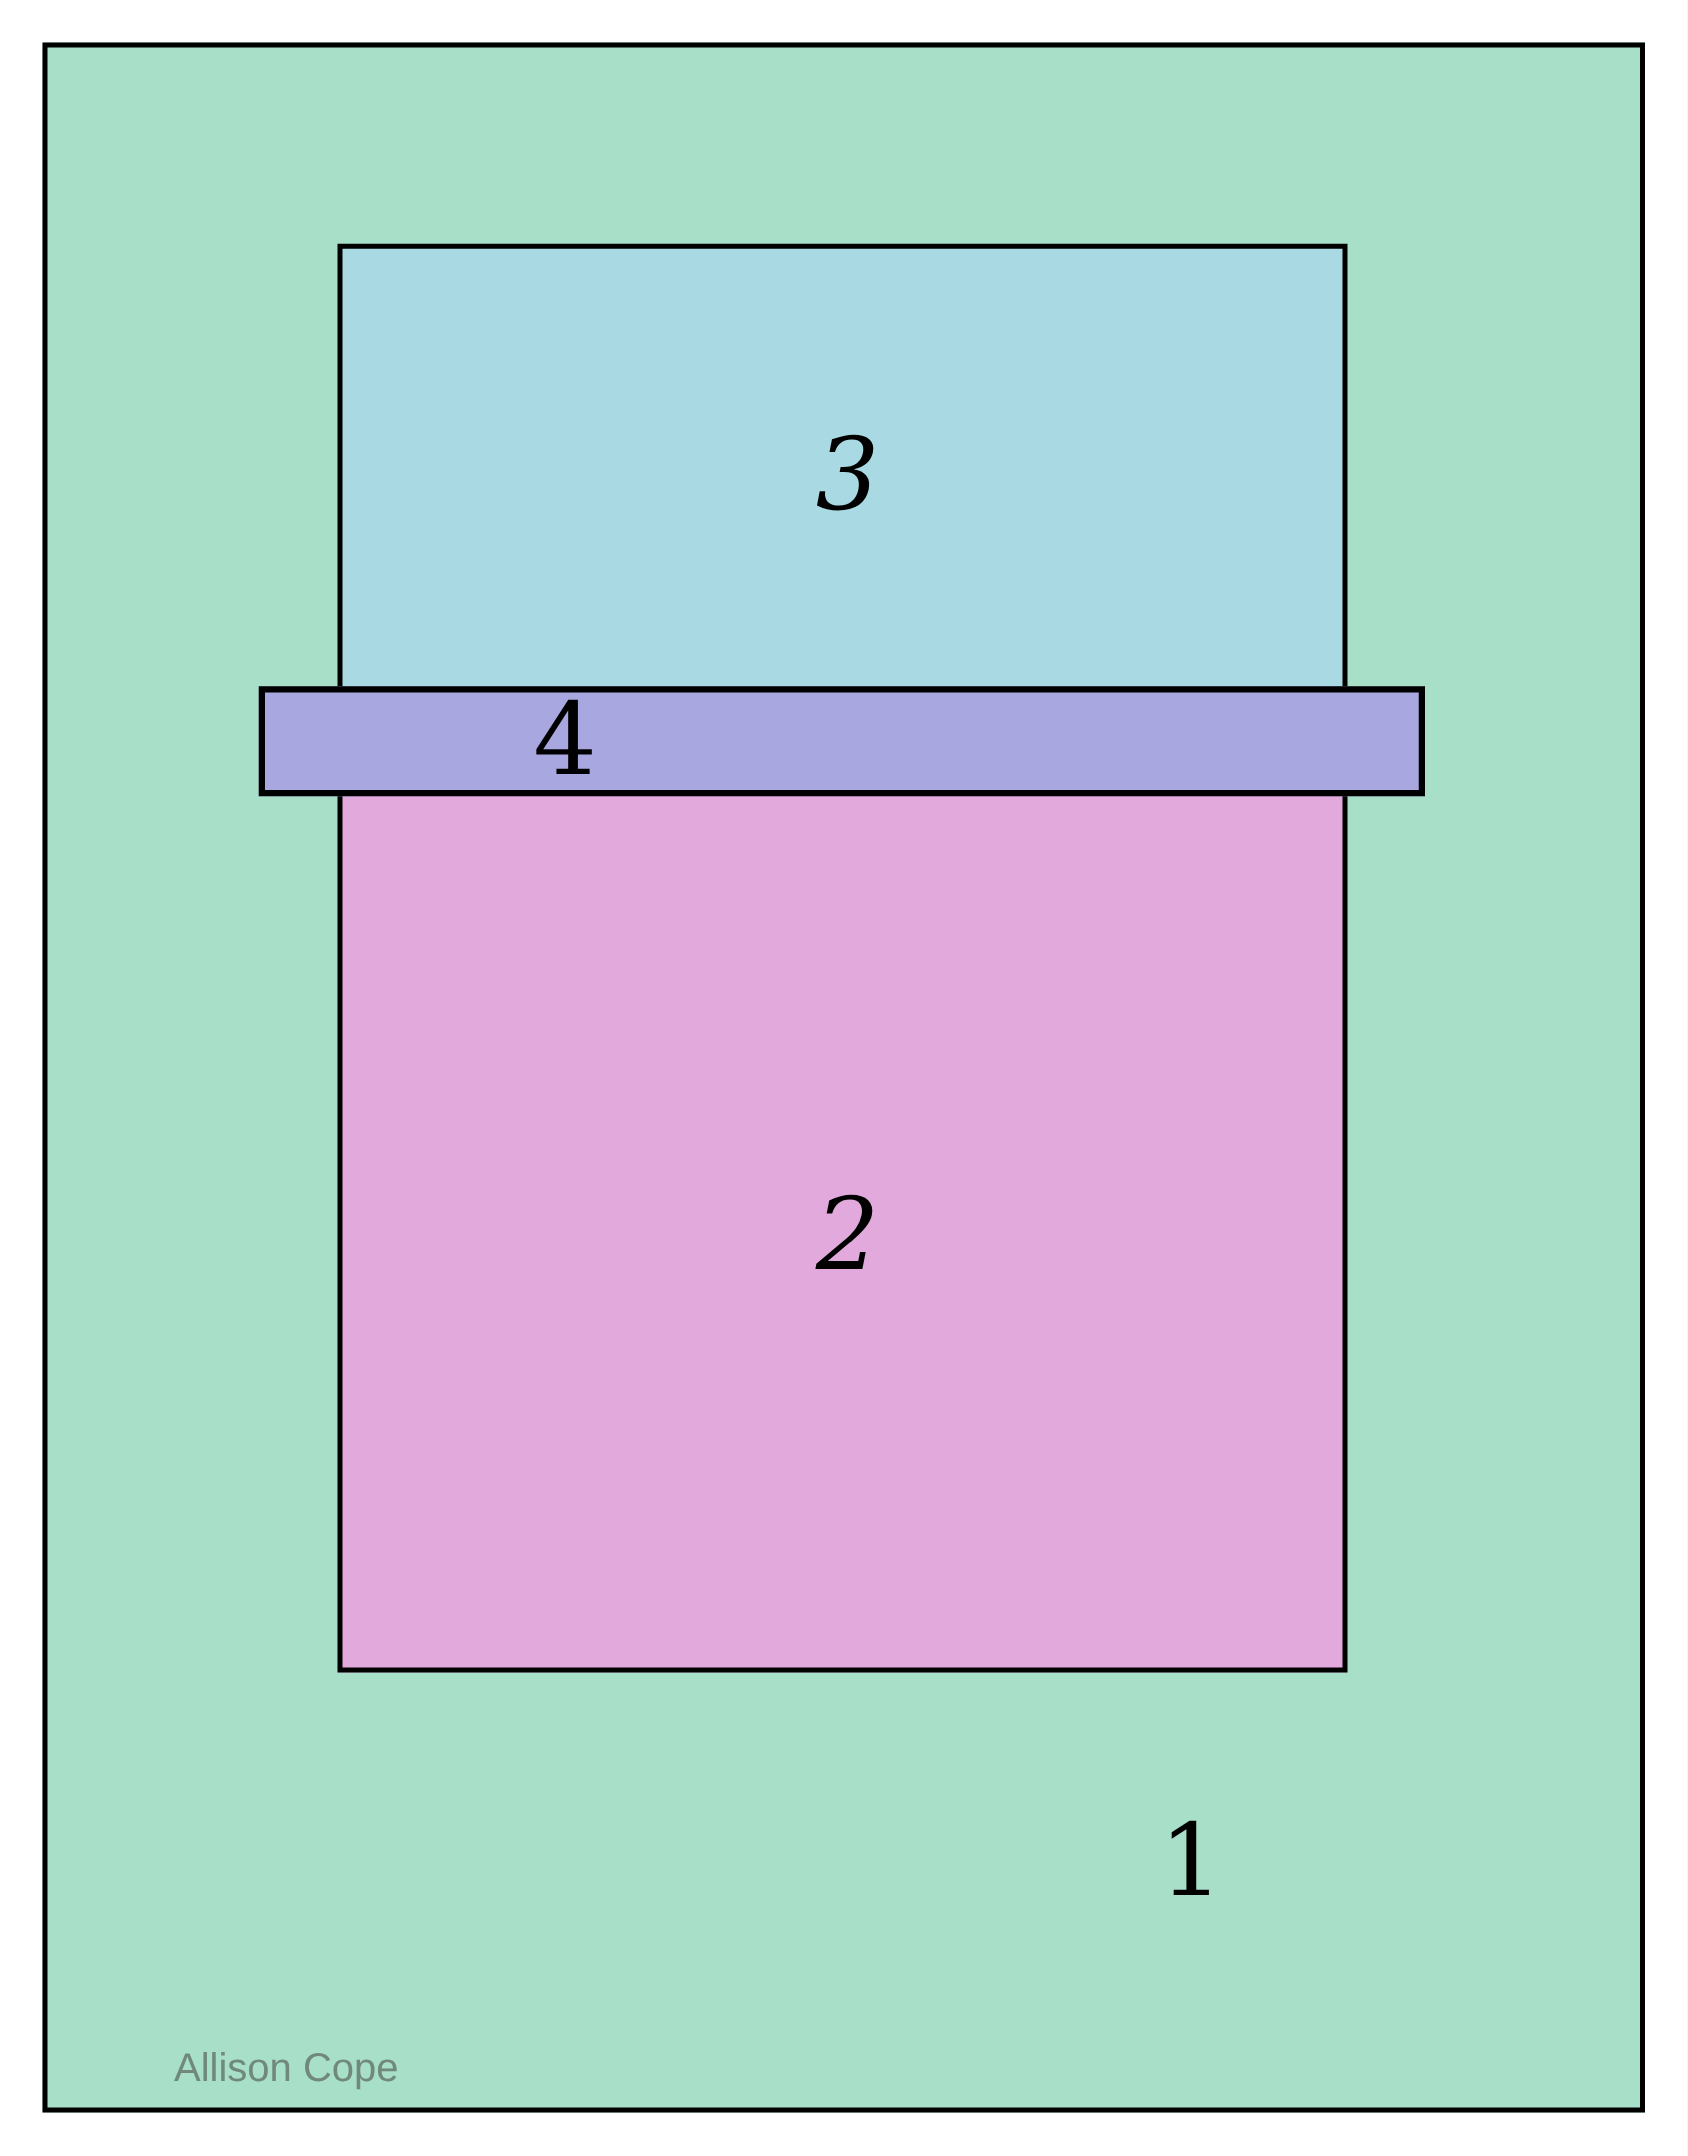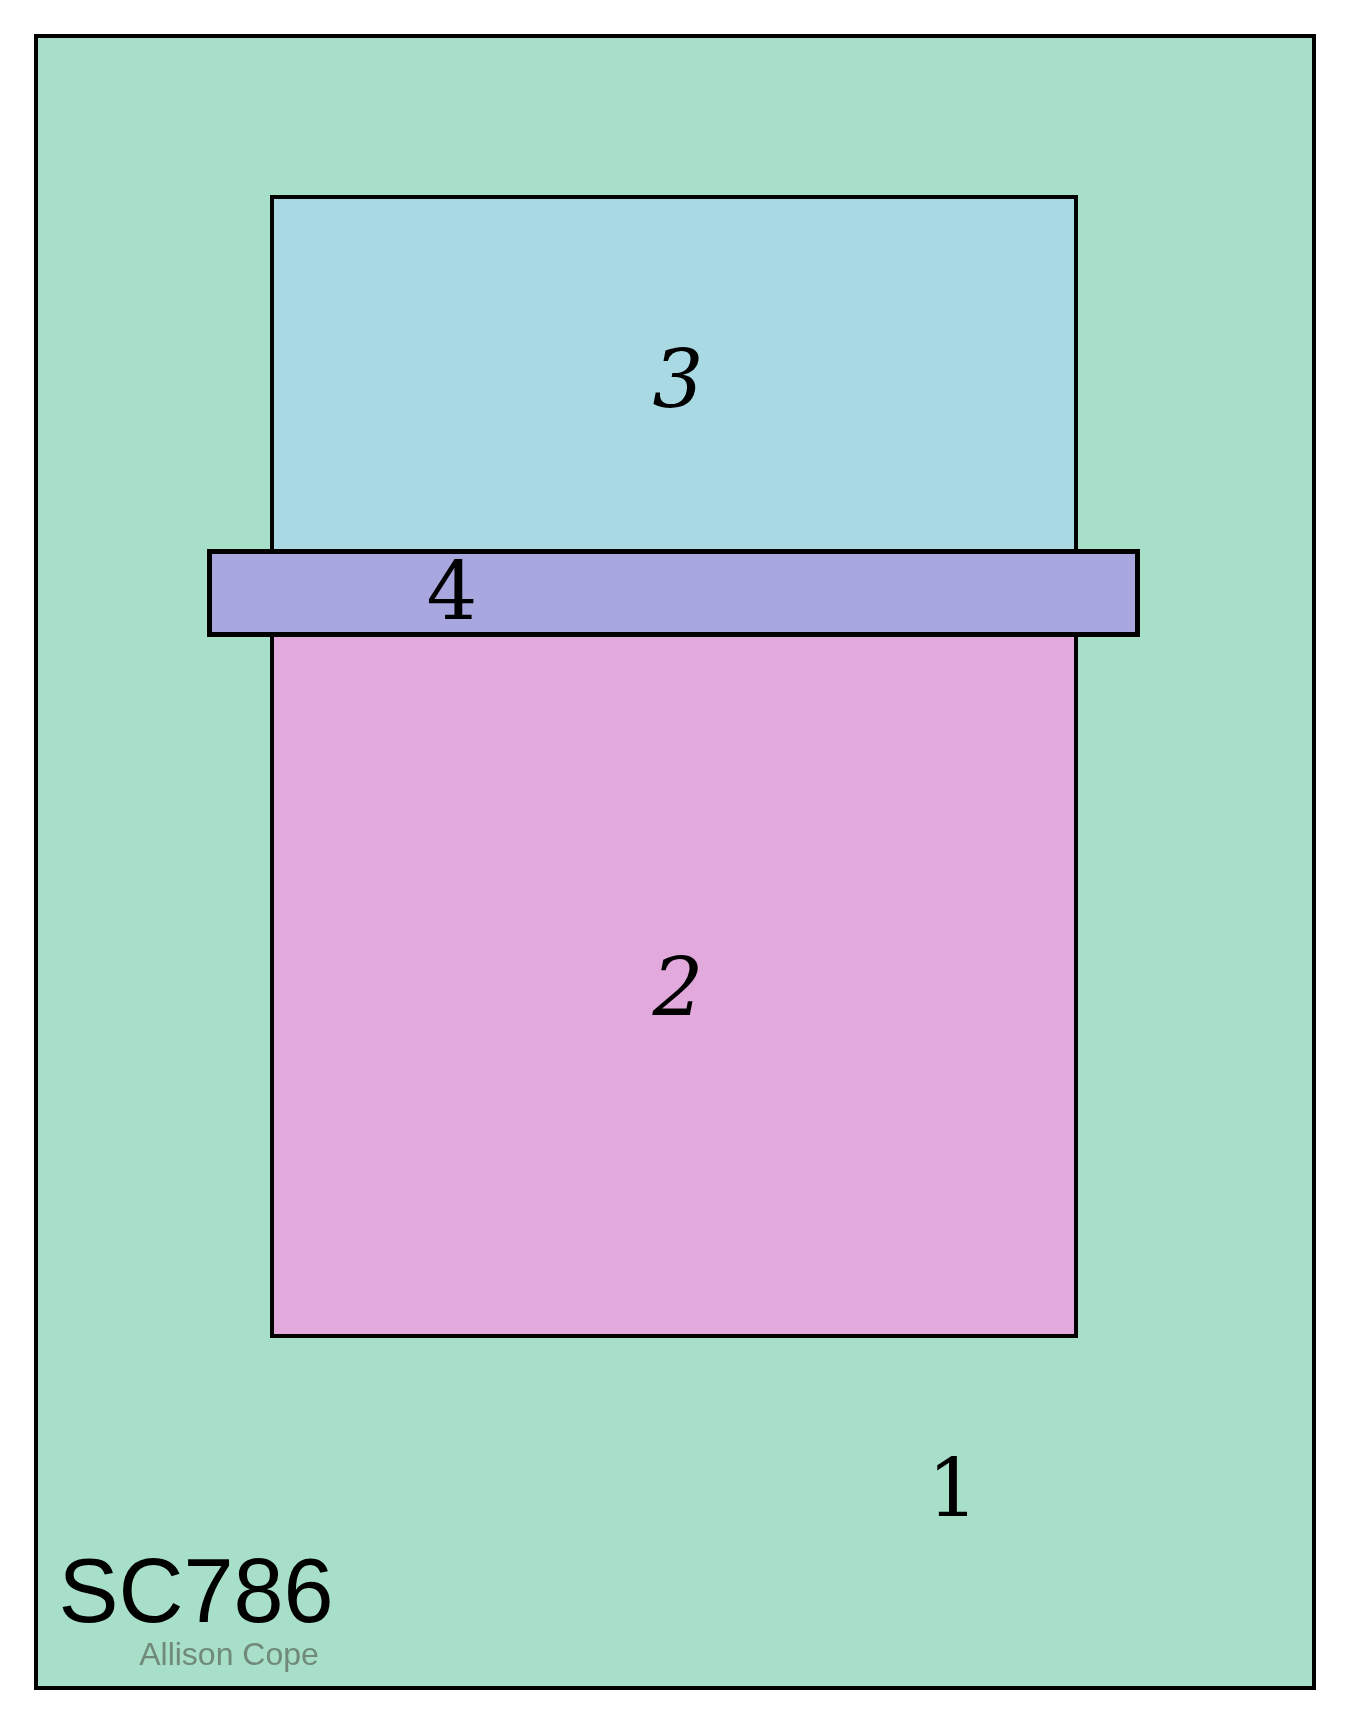--- a/index.html
+++ b/index.html
@@ -102,17 +102,16 @@
 
   <div class="label num num-italic label-3">3</div>
 
   <div class="label num label-4">4</div>
 
 
   <div class="label num num-italic label-2">2</div>
 
   <div class="label num label-1">1</div>
 
-  <div class="label sketch-code" style="color: rgb(0, 0, 0);">SC786</div>
 
   <div class="label sketch-author" style="color: rgb(112, 137, 123);">Allison Cope</div>
 
 </div>
 
 </body></html>

